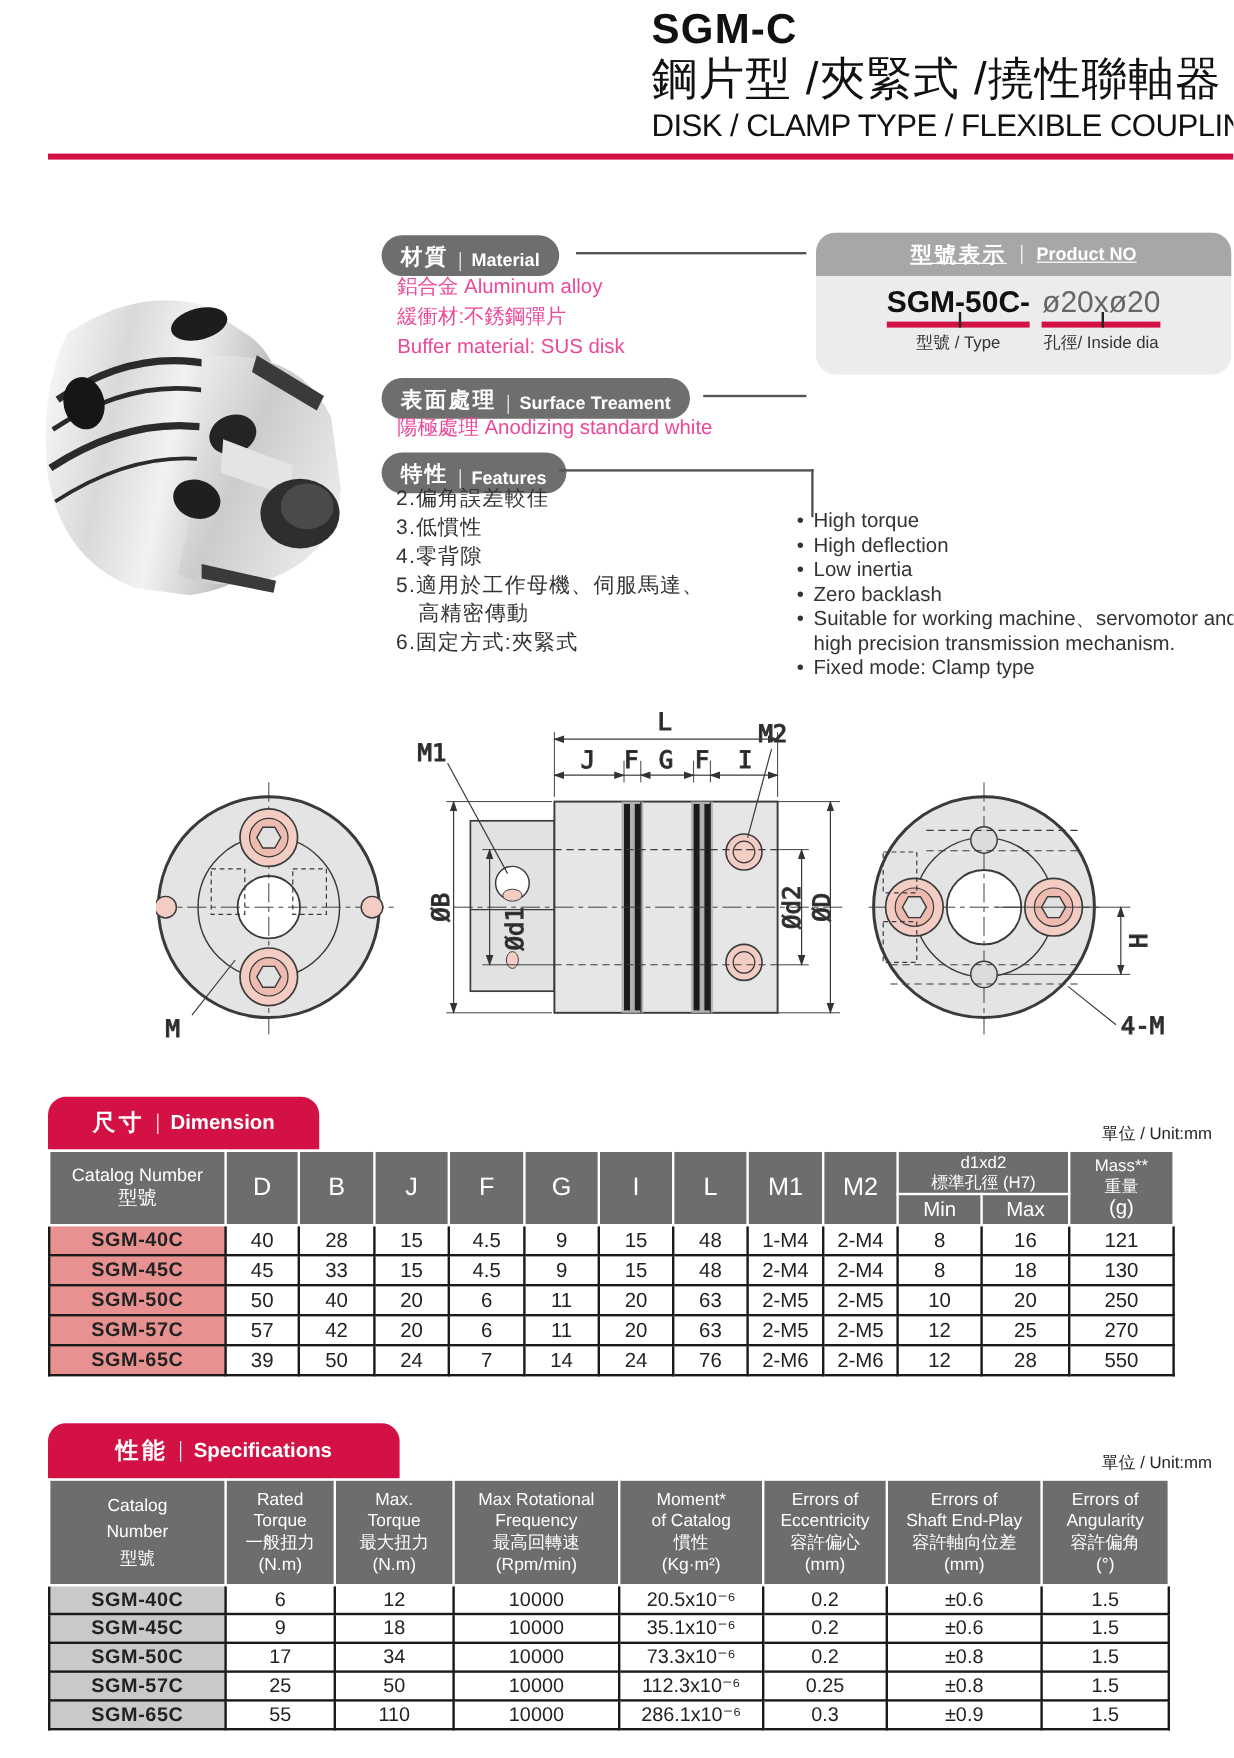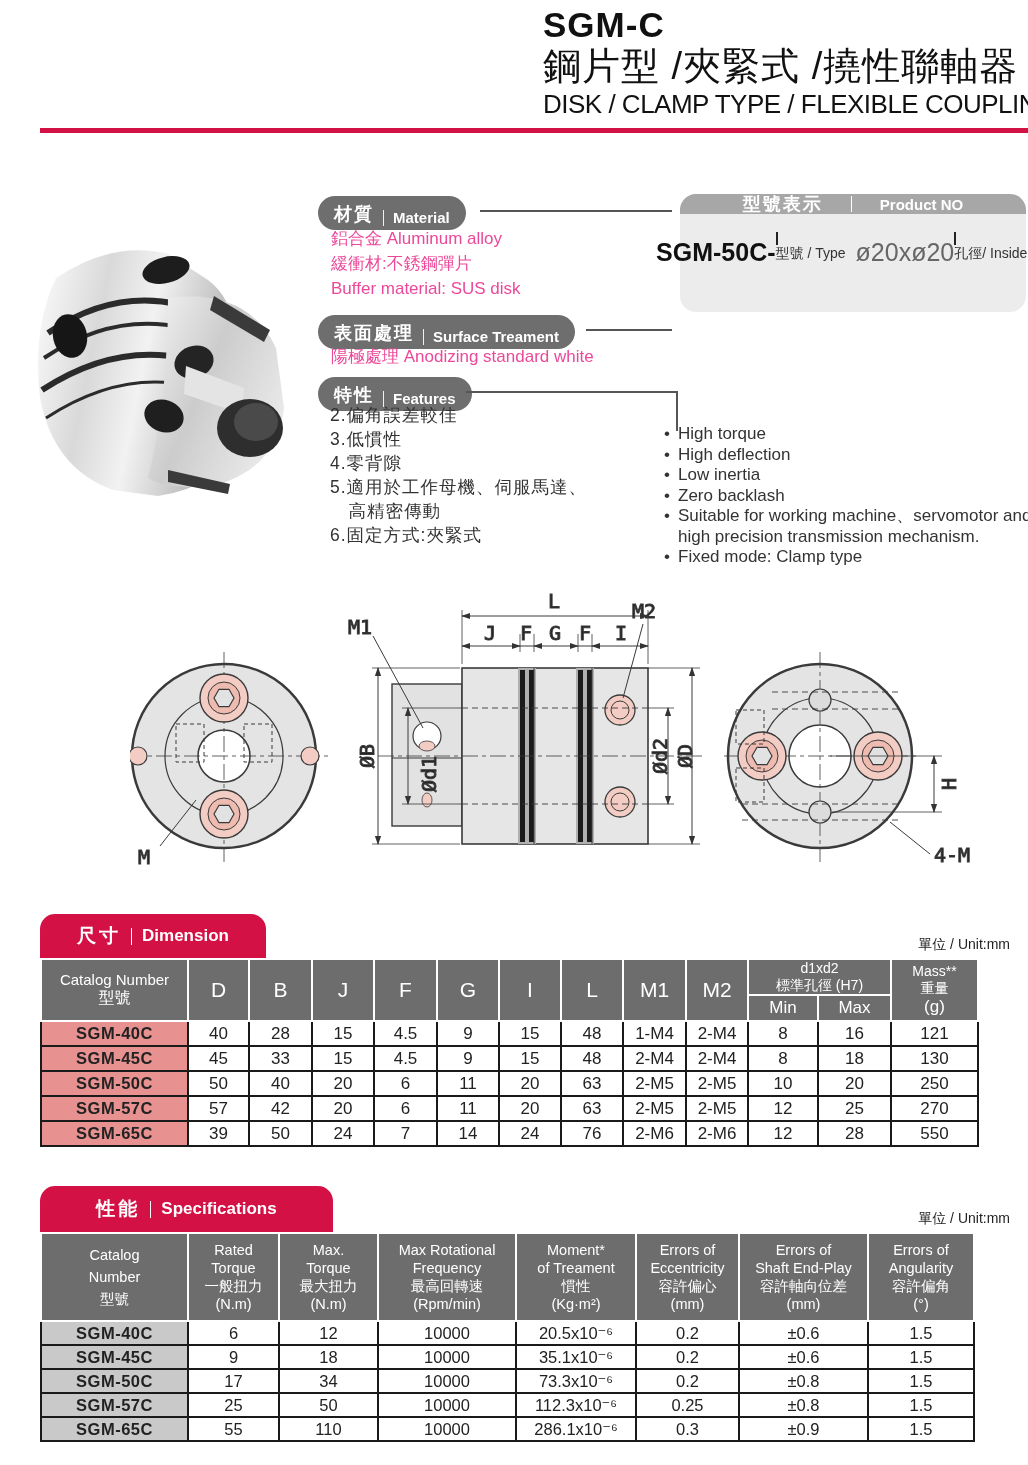--- a/index.html
+++ b/index.html
@@ -19,27 +19,27 @@
   .badge .zh{font-size:18px;font-weight:bold;letter-spacing:2px;}
   .badge .en{font-size:15px;font-weight:bold;}
   .badge .sep{width:1px;height:16px;background:#fff;opacity:.9;}
   .hline{position:absolute;height:2px;background:#555;}
   .vline{position:absolute;width:2px;background:#555;}
 
   .textblock{position:absolute;font-size:17px;line-height:25px;color:#ec4899;}
 
   
   .pnbox{position:absolute;left:680px;top:194px;width:346px;height:118px;background:#ececec;border-radius:16px;}
-  .pnhead{position:absolute;top:0;left:0;right:0;height:20px;background:#a7a7a7;border-radius:16px 16px 0 0;
-          display:flex;align-items:center;justify-content:center;gap:28px;color:#fff;}
+  .pnhead{position:absolute;top:0;left:0;right:0;height:36px;background:#a7a7a7;border-radius:16px 16px 0 0;
+          display:flex;align-items:center;justify-content:center;gap:12px;color:#fff;text-decoration:underline;}
   .pnhead .zh{font-size:18px;font-weight:bold;letter-spacing:2px;}
   .pnhead .en{font-size:15px;font-weight:bold;}
   .pnhead .sep{width:1px;height:16px;background:#fff;}
   .pnrow{position:absolute;top:44px;left:0;right:0;display:flex;justify-content:center;gap:10px;}
-  .pnseg{display:flex;flex-direction:row;align-items:center;}
+  .pnseg{display:flex;flex-direction:column;align-items:center;}
   .pncode{font-size:25px;line-height:28px;white-space:nowrap;}
   .pncode.b{font-weight:bold;color:#111;}
   .pncode.g{color:#666;}
   .pnbar{position:relative;height:5px;background:#d31145;margin-top:2px;align-self:stretch;}
   .pntick{position:absolute;left:50%;top:-8px;width:2px;height:13px;background:#222;}
   .pnlab{font-size:14px;color:#333;margin-top:4px;white-space:nowrap;}
 
   
   .zhlist{position:absolute;left:330px;top:403px;font-size:17.5px;line-height:24px;color:#333;letter-spacing:1px;}
   .enlist{position:absolute;left:664px;top:424px;width:372px;font-size:17px;line-height:20.5px;color:#333;}
@@ -496,21 +496,21 @@
         <div>(N.m)</div>
       </th>
       <th>
         <div>Max Rotational</div>
         <div>Frequency</div>
         <div>最高回轉速</div>
         <div>(Rpm/min)</div>
       </th>
       <th>
         <div>Moment*</div>
-        <div>of Treament</div>
+        <div>of Catalog</div>
         <div>慣性</div>
         <div>(Kg·m²)</div>
       </th>
       <th>
         <div>Errors of</div>
         <div>Eccentricity</div>
         <div>容許偏心</div>
         <div>(mm)</div>
       </th>
       <th>

